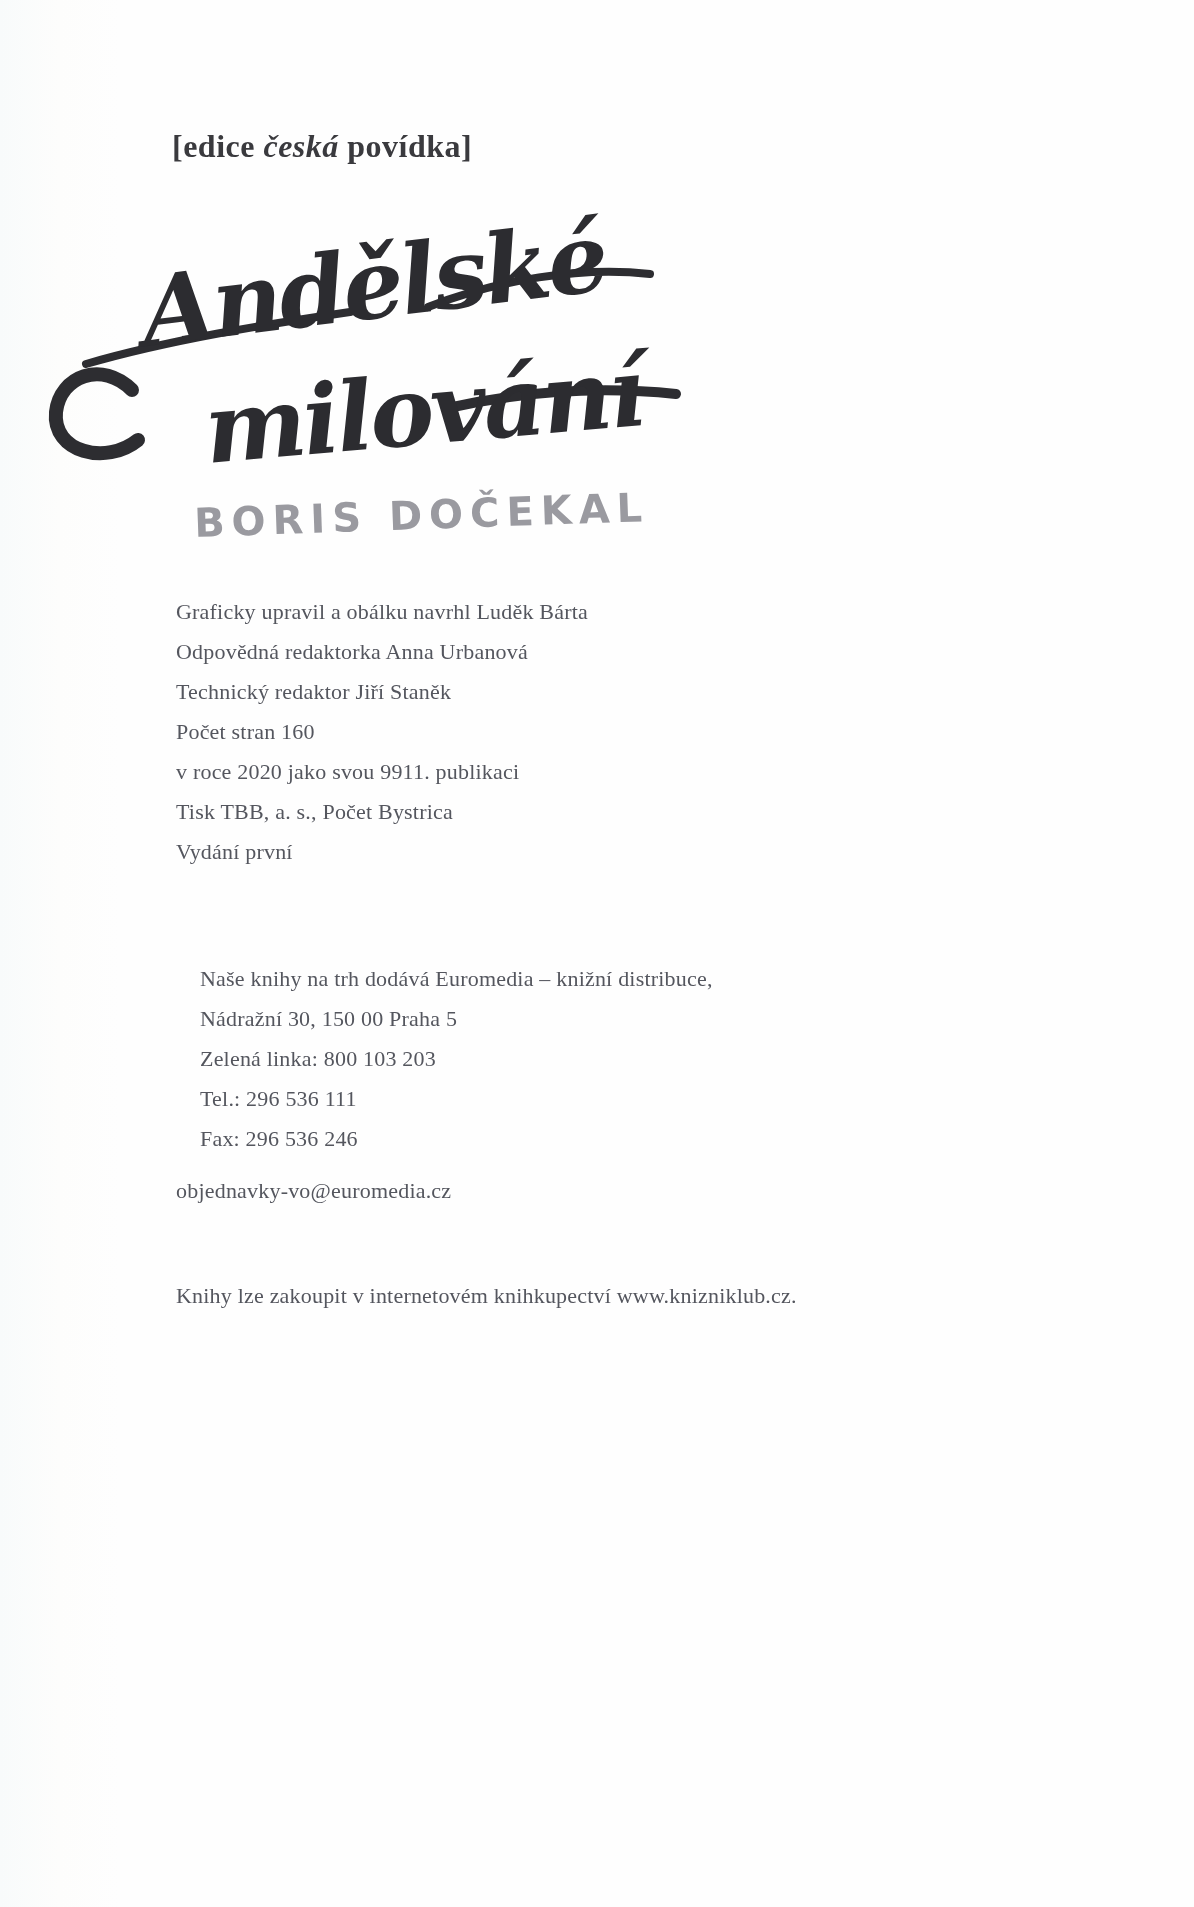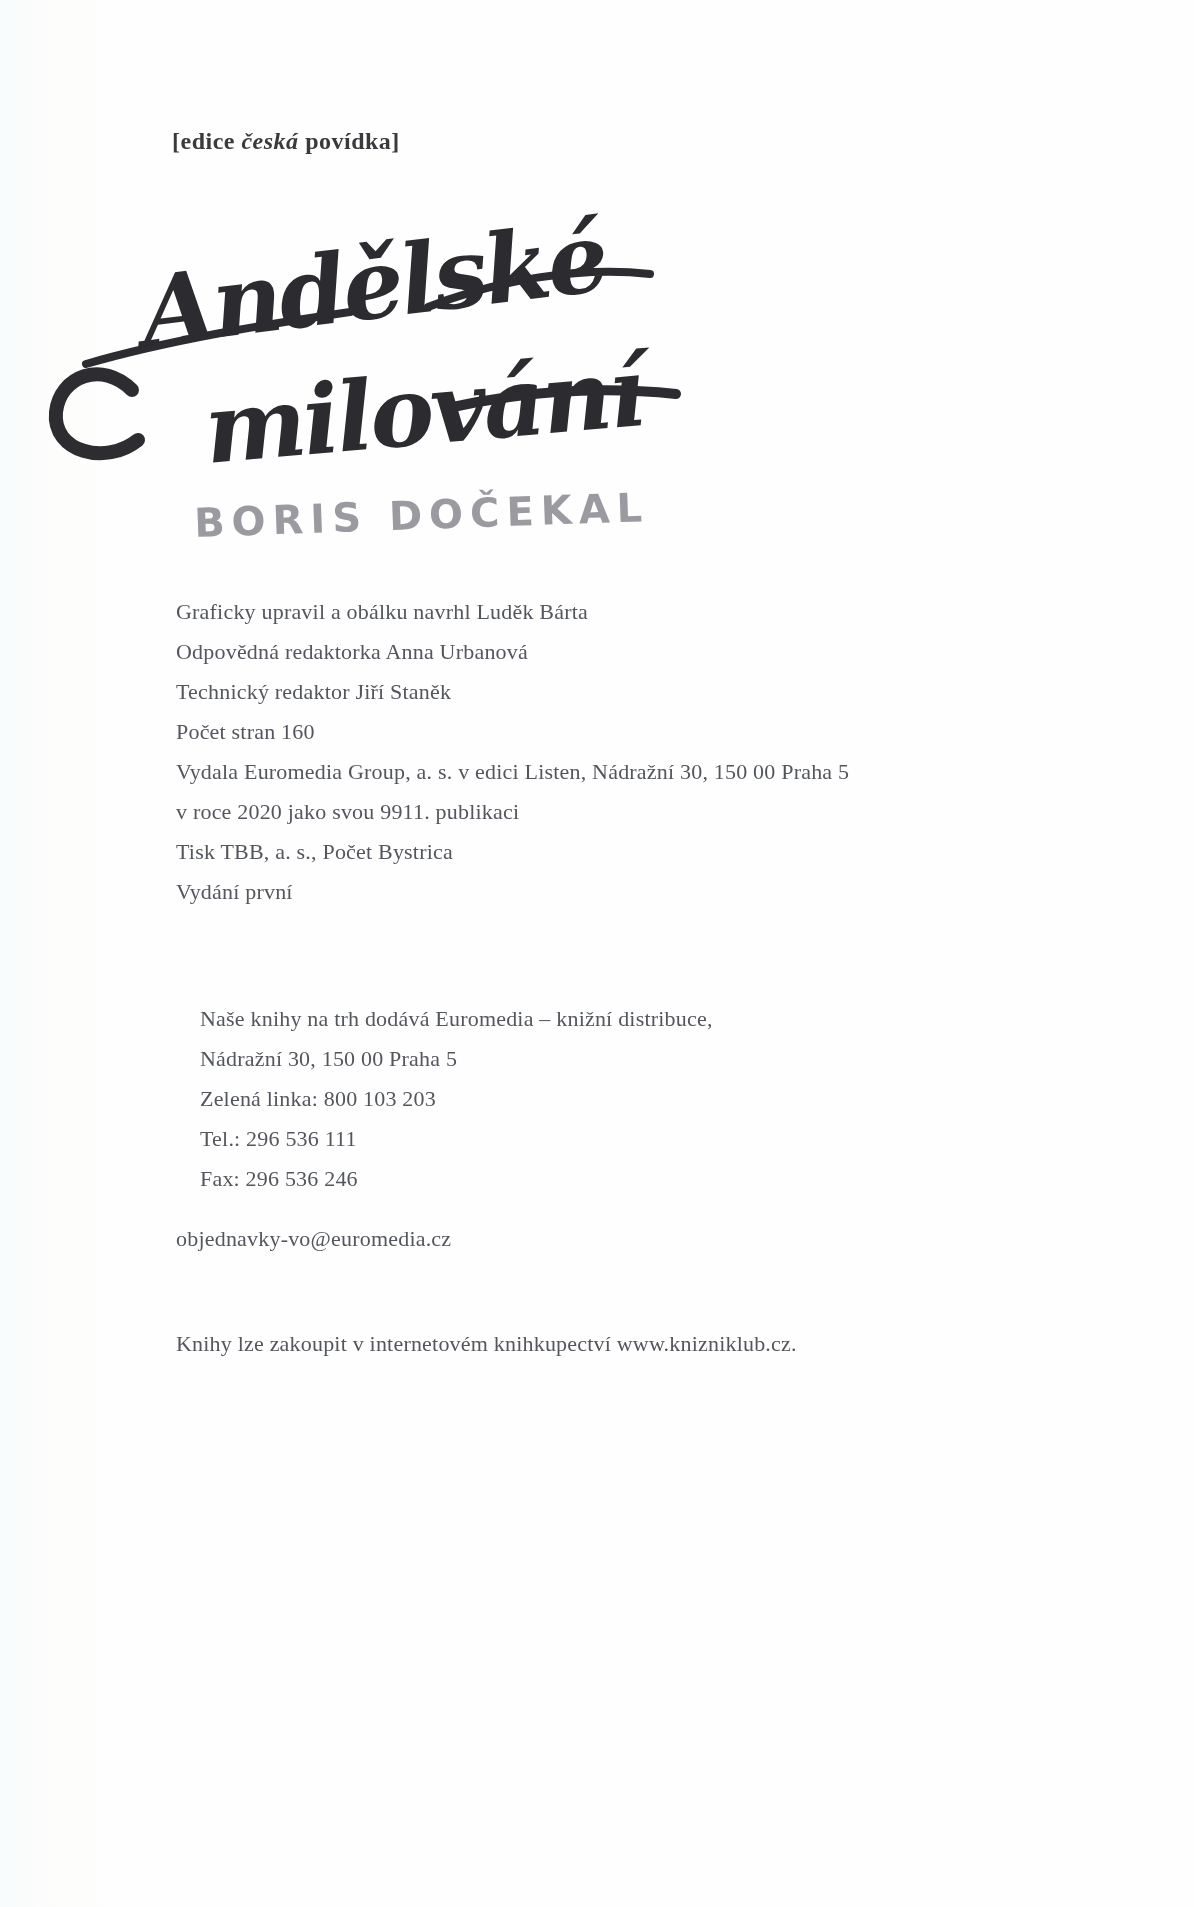--- a/index.html
+++ b/index.html
@@ -10,21 +10,21 @@
     position:relative;
     overflow:hidden;
   }
   .page{
     position:absolute;inset:0;
     background:linear-gradient(90deg,#f8fbfb 0px,#fdfdfc 60px,#fefefe 120px);
   }
   
   .edition-tag{
     position:absolute;left:172px;top:128px;
-    font-size:24px;font-weight:bold;color:#3a3a3e;
+    font-size:32px;font-weight:bold;color:#3a3a3e;
     letter-spacing:0.5px;white-space:nowrap;
   }
   .edition-tag .it{font-style:italic;}
   
   .title-art{
     position:absolute;left:28px;top:212px;width:690px;height:380px;
   }
   .title-art svg{position:absolute;left:0;top:0;}
   .hand-word{
     position:absolute;
@@ -48,21 +48,21 @@
   }
   
   .colophon{
     position:absolute;left:176px;top:592px;width:1012px;
     color:#54565e;
     font-size:22px;line-height:40px;
     letter-spacing:0.2px;
   }
   .line{white-space:nowrap;height:40px;}
   .block-distribution{margin-top:87px;margin-left:24px;}
-  .line-email{margin-top:20px;}
+  .line-email{margin-top:12px;}
   .line-purchase{margin-top:65px;}
 </style>
 </head>
 <body>
 
 <div class="page">
 
   <div class="edition-tag">
     <span>[edice </span><span class="it">česká</span><span> povídka]</span>
   </div>
@@ -85,21 +85,20 @@
     <div class="hand-author">Boris Dočekal</div>
   </div>
 
   <div class="colophon">
 
     <div class="block-credits">
       <div class="line">Graficky upravil a obálku navrhl Luděk Bárta</div>
       <div class="line">Odpovědná redaktorka Anna Urbanová</div>
       <div class="line">Technický redaktor Jiří Staněk</div>
       <div class="line">Počet stran 160</div>
-      <div class="line">Vydala Euromedia Group, a. s. v edici Listen, Nádražní 30, 150 00 Praha 5</div>
       <div class="line">v roce 2020 jako svou 9911. publikaci</div>
       <div class="line">Tisk TBB, a. s., Počet Bystrica</div>
       <div class="line">Vydání první</div>
     </div>
 
     <div class="block-distribution">
       <div class="line">Naše knihy na trh dodává Euromedia – knižní distribuce,</div>
       <div class="line">Nádražní 30, 150 00 Praha 5</div>
       <div class="line">Zelená linka: 800 103 203</div>
       <div class="line">Tel.: 296 536 111</div>

